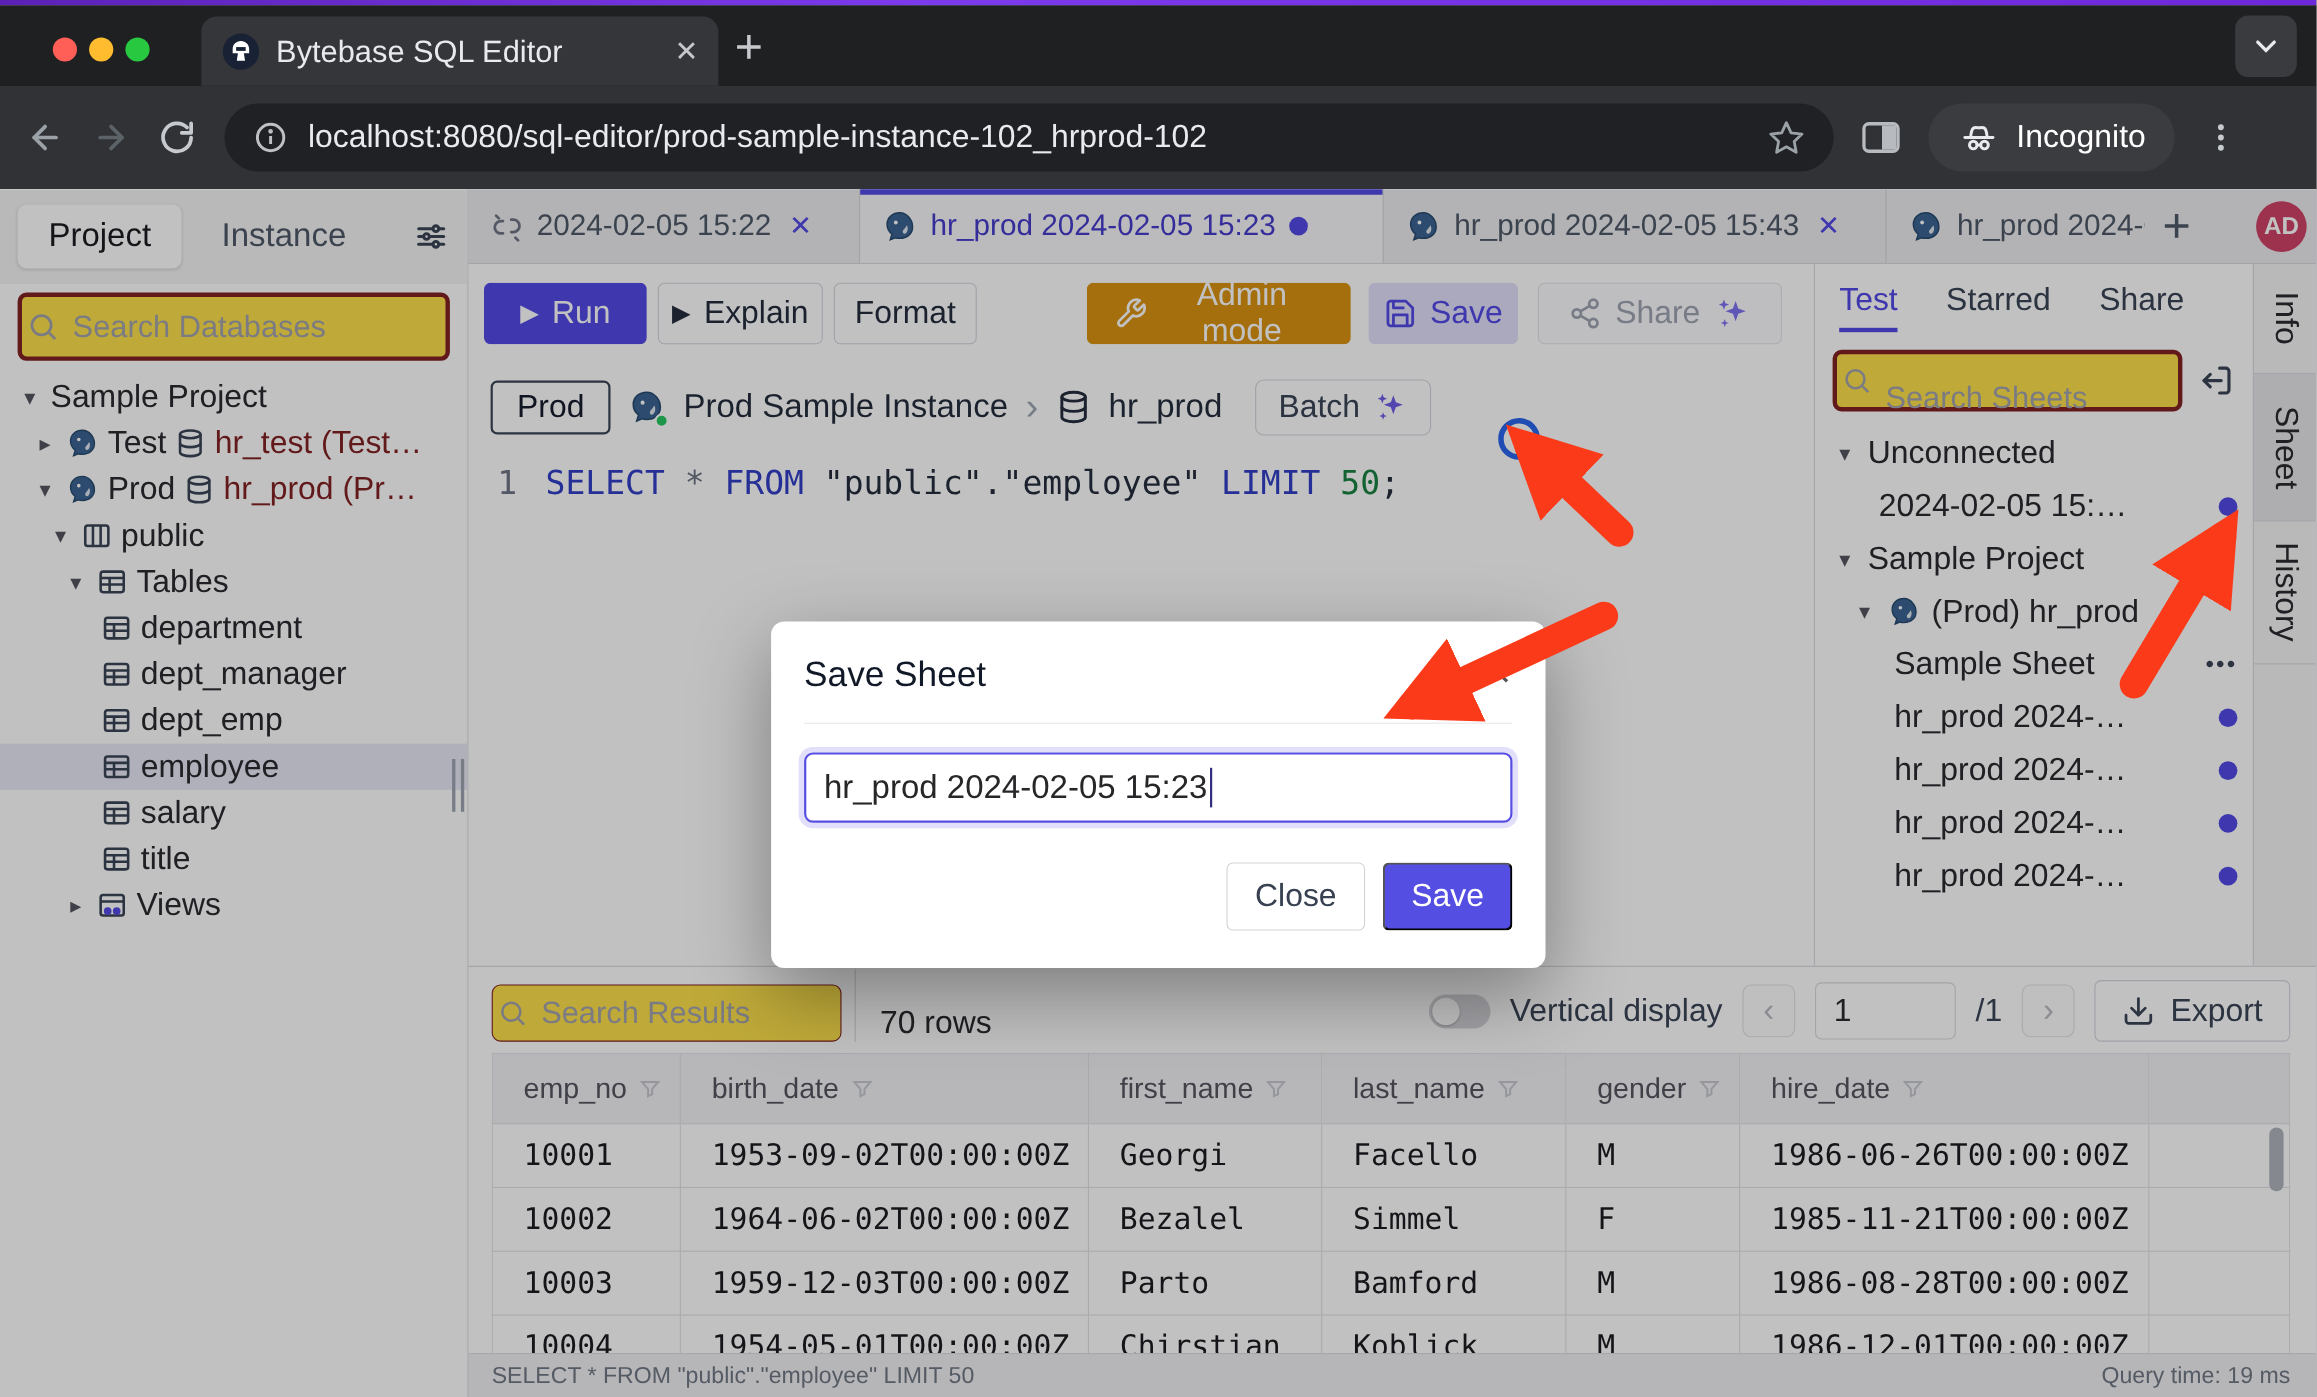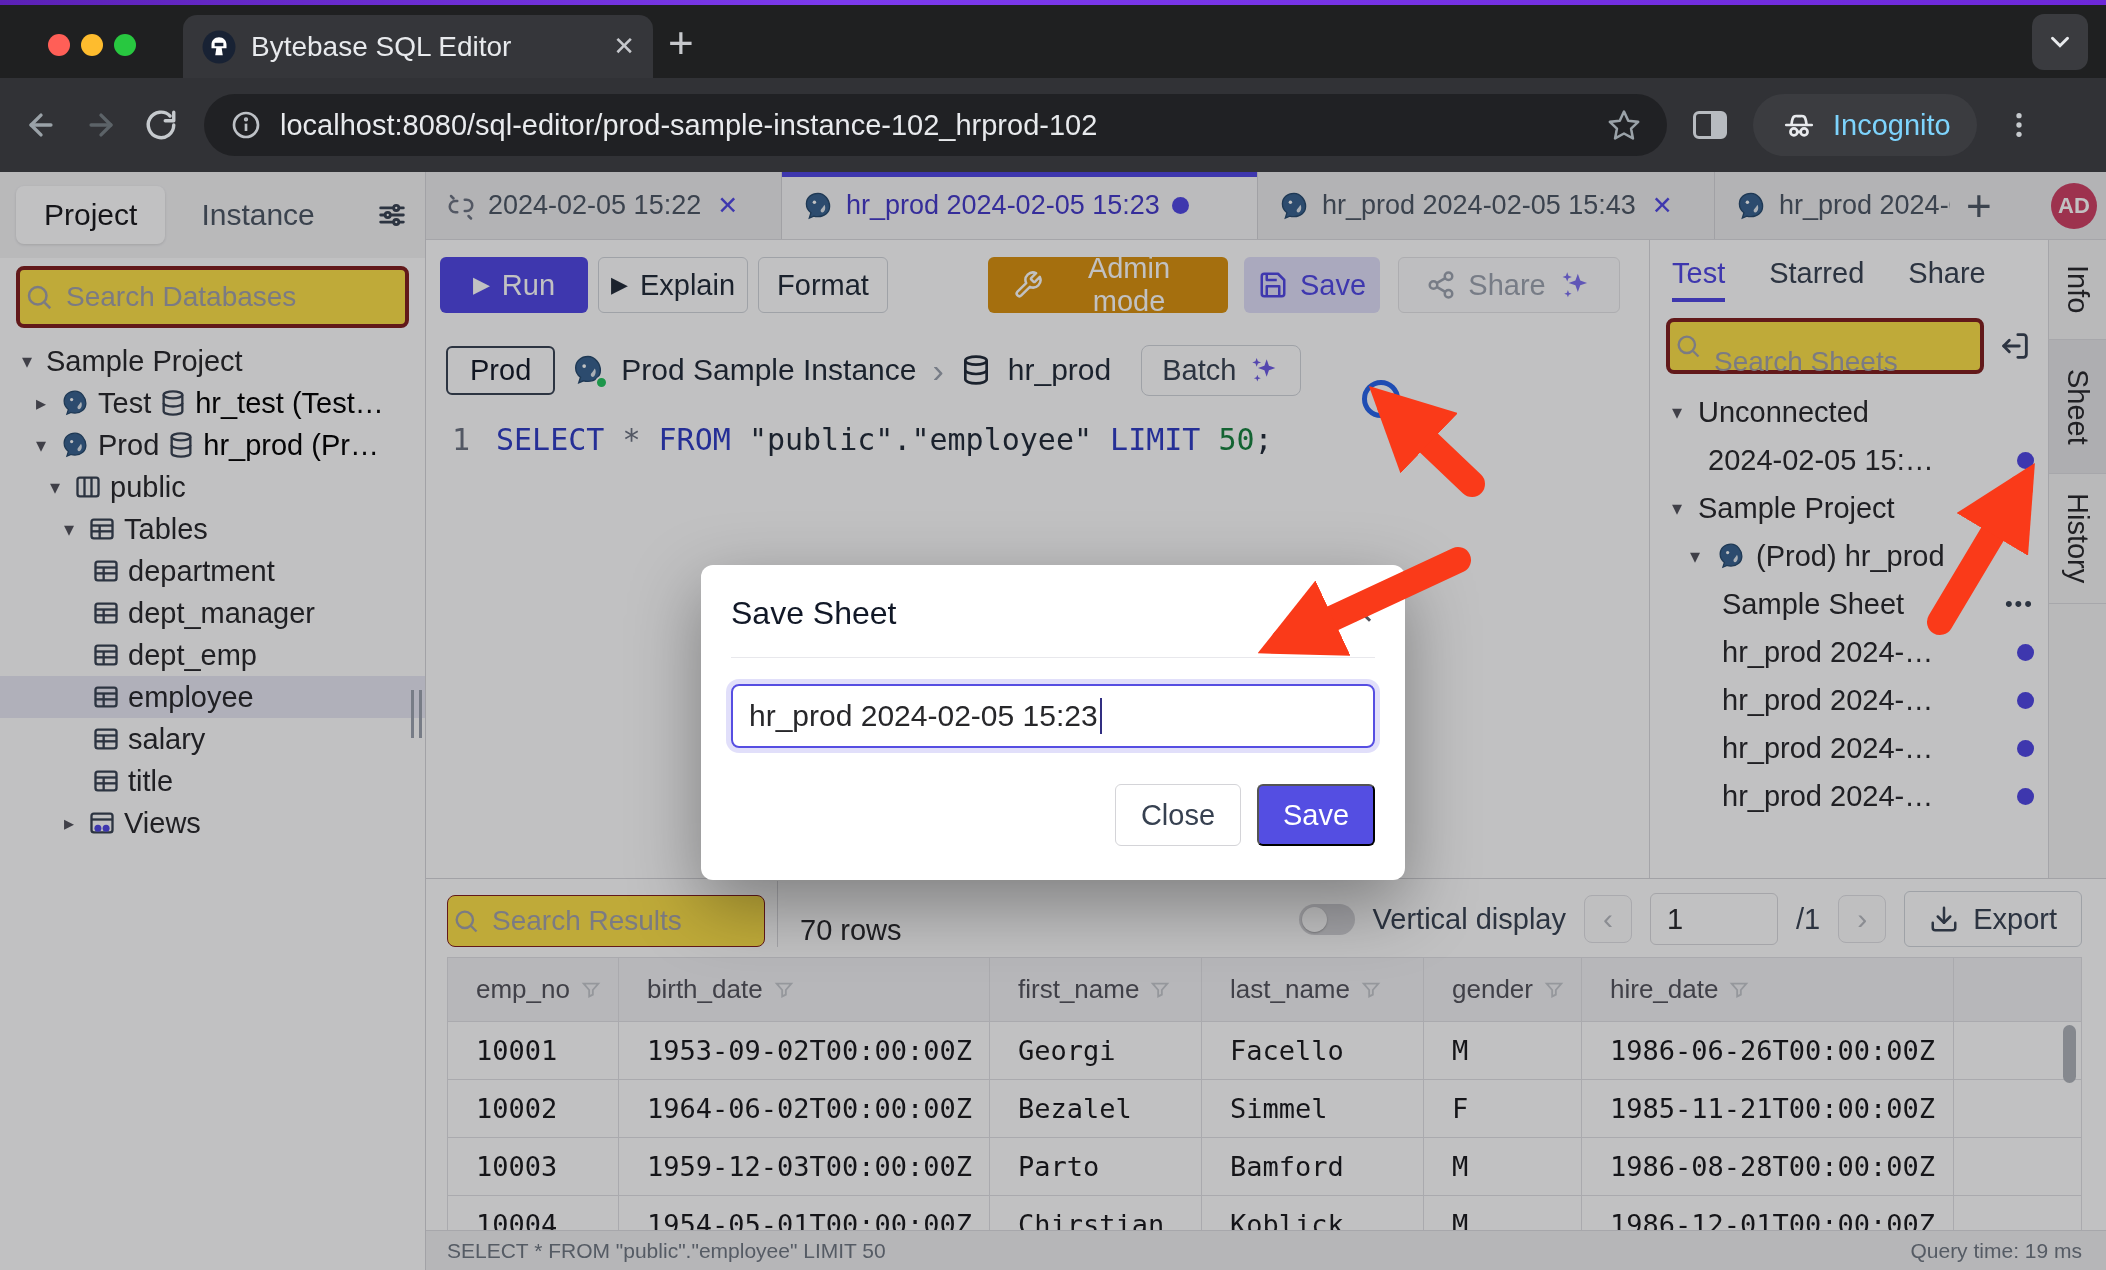--- a/index.html
+++ b/index.html
@@ -19,40 +19,40 @@
   .newtab { position:absolute; left:668px; top:16px; font-size:44px; font-weight:300; color:#c6c8cc; line-height:44px; }
   .winchev { position:absolute; right:18px; top:9px; width:56px; height:56px; background:#3a3b3f; border-radius:12px;
              display:flex; align-items:center; justify-content:center; }
   .urlrow { height:94px; background:#313236; display:flex; align-items:center; padding:0 24px; gap:26px; }
   .navic { width:34px; height:34px; }
   .urlpill { flex:0 0 1463px; height:62px; background:#202124; border-radius:31px; display:flex; align-items:center; padding:0 26px; gap:18px; }
   .urlpill .url { font-size:29px; color:#e8eaed; flex:1; white-space:nowrap; overflow:hidden; }
   .panelic { width:34px; height:28px; border:3px solid #b7bbc0; border-radius:6px;
              background:linear-gradient(90deg,transparent 52%,#b7bbc0 52%); }
   .incog { height:62px; background:#3b3c40; border-radius:31px; display:flex; align-items:center; gap:14px; padding:0 26px; }
-  .incog span { font-size:29px; color:#7dd3fc; }
+  .incog span { font-size:29px; color:#ffffff; }
 
   
   .app { position:absolute; top:172px; left:0; right:0; bottom:0; background:#fff; }
   .dim { position:absolute; inset:0; background:rgba(16,16,20,.26); z-index:40; }
 
   
   .lsb { position:absolute; left:0; top:0; bottom:0; width:426px; background:#fff; border-right:1px solid #d6d6da; }
   .lsb-head { height:86px; background:#f4f4f5; display:flex; align-items:center; padding:12px 16px; gap:8px; }
   .seg { font-size:30px; color:#4b5563; padding:12px 28px; border-radius:8px; }
   .seg.on { background:#fff; color:#18181b; box-shadow:0 1px 3px rgba(0,0,0,.12); }
   .lsb-head .sliders { margin-left:auto; }
   .searchwrap { padding:8px 16px 12px; }
   .searchbox { display:flex; align-items:center; gap:12px; height:62px; border:4px solid #7f1d1d; border-radius:8px; padding:0 4px; background:#fde047; }
   .searchbox input { border:0; outline:0; flex:1; font-size:28px; color:#27272a; background:transparent; font-family:inherit; min-width:0; }
   .searchbox input::placeholder { color:#a1a1aa; }
   .tree .row { height:42px; display:flex; align-items:center; gap:8px; font-size:29px; color:#27272a; white-space:nowrap; overflow:hidden; padding-right:8px; }
   .tree .row.sel { background:#e8e8f5; }
   .caret { font-size:20px; color:#52525b; width:22px; text-align:center; flex:0 0 22px; }
-  .muted-desc { color:#000000; }
+  .muted-desc { color:#7f1d1d; }
   .handle { position:absolute; right:3px; top:518px; display:flex; gap:5px; }
   .handle i { width:3px; height:48px; background:#9ca3af; display:block; }
 
   
   .topstrip { position:absolute; left:426px; top:0; right:0; height:68px; background:#ececee; border-bottom:1px solid #d9d9de; display:flex; align-items:stretch; }
   .etab { display:flex; align-items:center; gap:12px; padding:0 20px; border-right:1px solid #d4d4d8; font-size:27px; color:#4b5563; white-space:nowrap; overflow:hidden; }
   .etab.active { background:#f7f7f8; box-shadow:inset 0 5px 0 #4f46e5; color:#4338ca; }
   .etab .x { color:#4f46e5; font-size:25px; margin-left:4px; }
   .dot { width:17px; height:17px; border-radius:50%; background:#4f46e5; flex:0 0 17px; }
   .plus { display:flex; align-items:center; padding:0 16px; font-size:44px; font-weight:300; color:#4b5563; }

